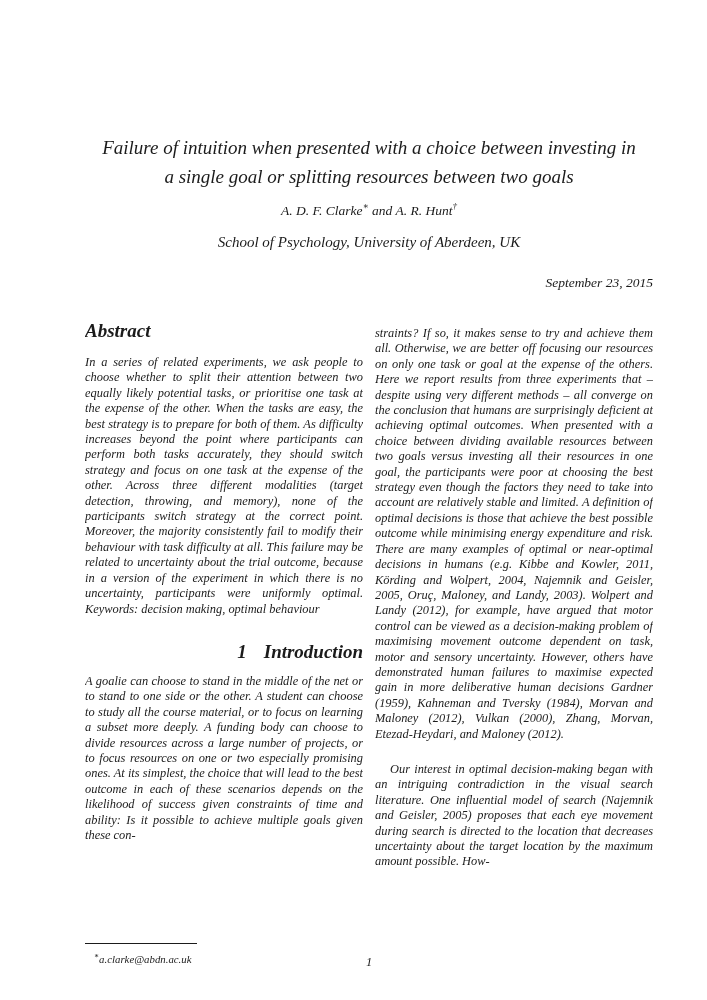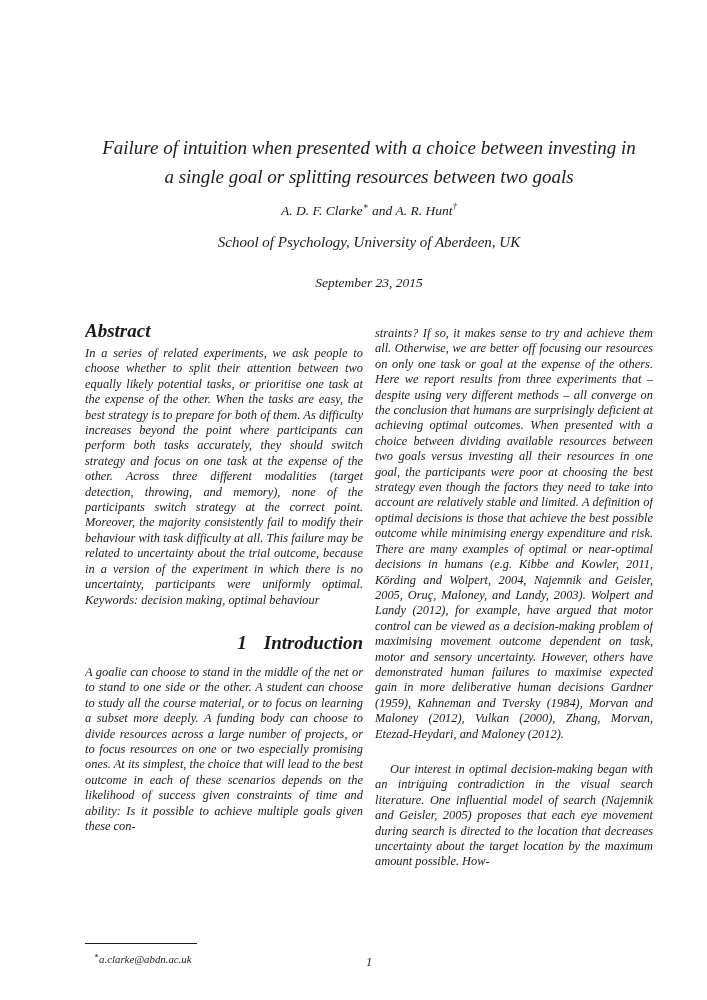--- a/index.html
+++ b/index.html
@@ -16,38 +16,38 @@
     overflow: hidden;
     font-style: italic;
   }
   
   .header-block { position: absolute; left: 85px; width: 568px; text-align: center; }
   .title { top: 134px; font-size: 19px; line-height: 28.5px; font-weight: normal; margin: 0; }
   .title .tline { display: block; }
   .authors { top: 201px; font-size: 13.5px; }
   .authors sup { font-size: 9px; }
   .affiliation { top: 234px; font-size: 15px; }
-  .date { top: 275px; font-size: 13.5px; }
+  .date { top: 275px; font-size: 13.5px; text-align: right; }
   
   .col {
     position: absolute;
     width: 278px;
     font-size: 12.4px;
     line-height: 15.4px;
     text-align: justify;
     overflow: hidden;
   }
   .col-left  { left: 85px;  top: 320px; height: 578px; }
   .col-right { left: 375px; top: 326px; height: 620px; }
   .col p { margin: 0; }
   h2.blockhead {
     font-size: 19px;
     line-height: 22px;
     font-weight: bold;
-    margin: 0 0 4px 0;
+    margin: 0 0 13px 0;
     text-align: left;
   }
   h2.sectionhead {
     font-size: 19px;
     line-height: 22px;
     font-weight: bold;
     margin: 24px 0 11px 0;
     text-align: right;
   }
   h2.sectionhead .sec-num { display: inline-block; margin-right: 17px; }

